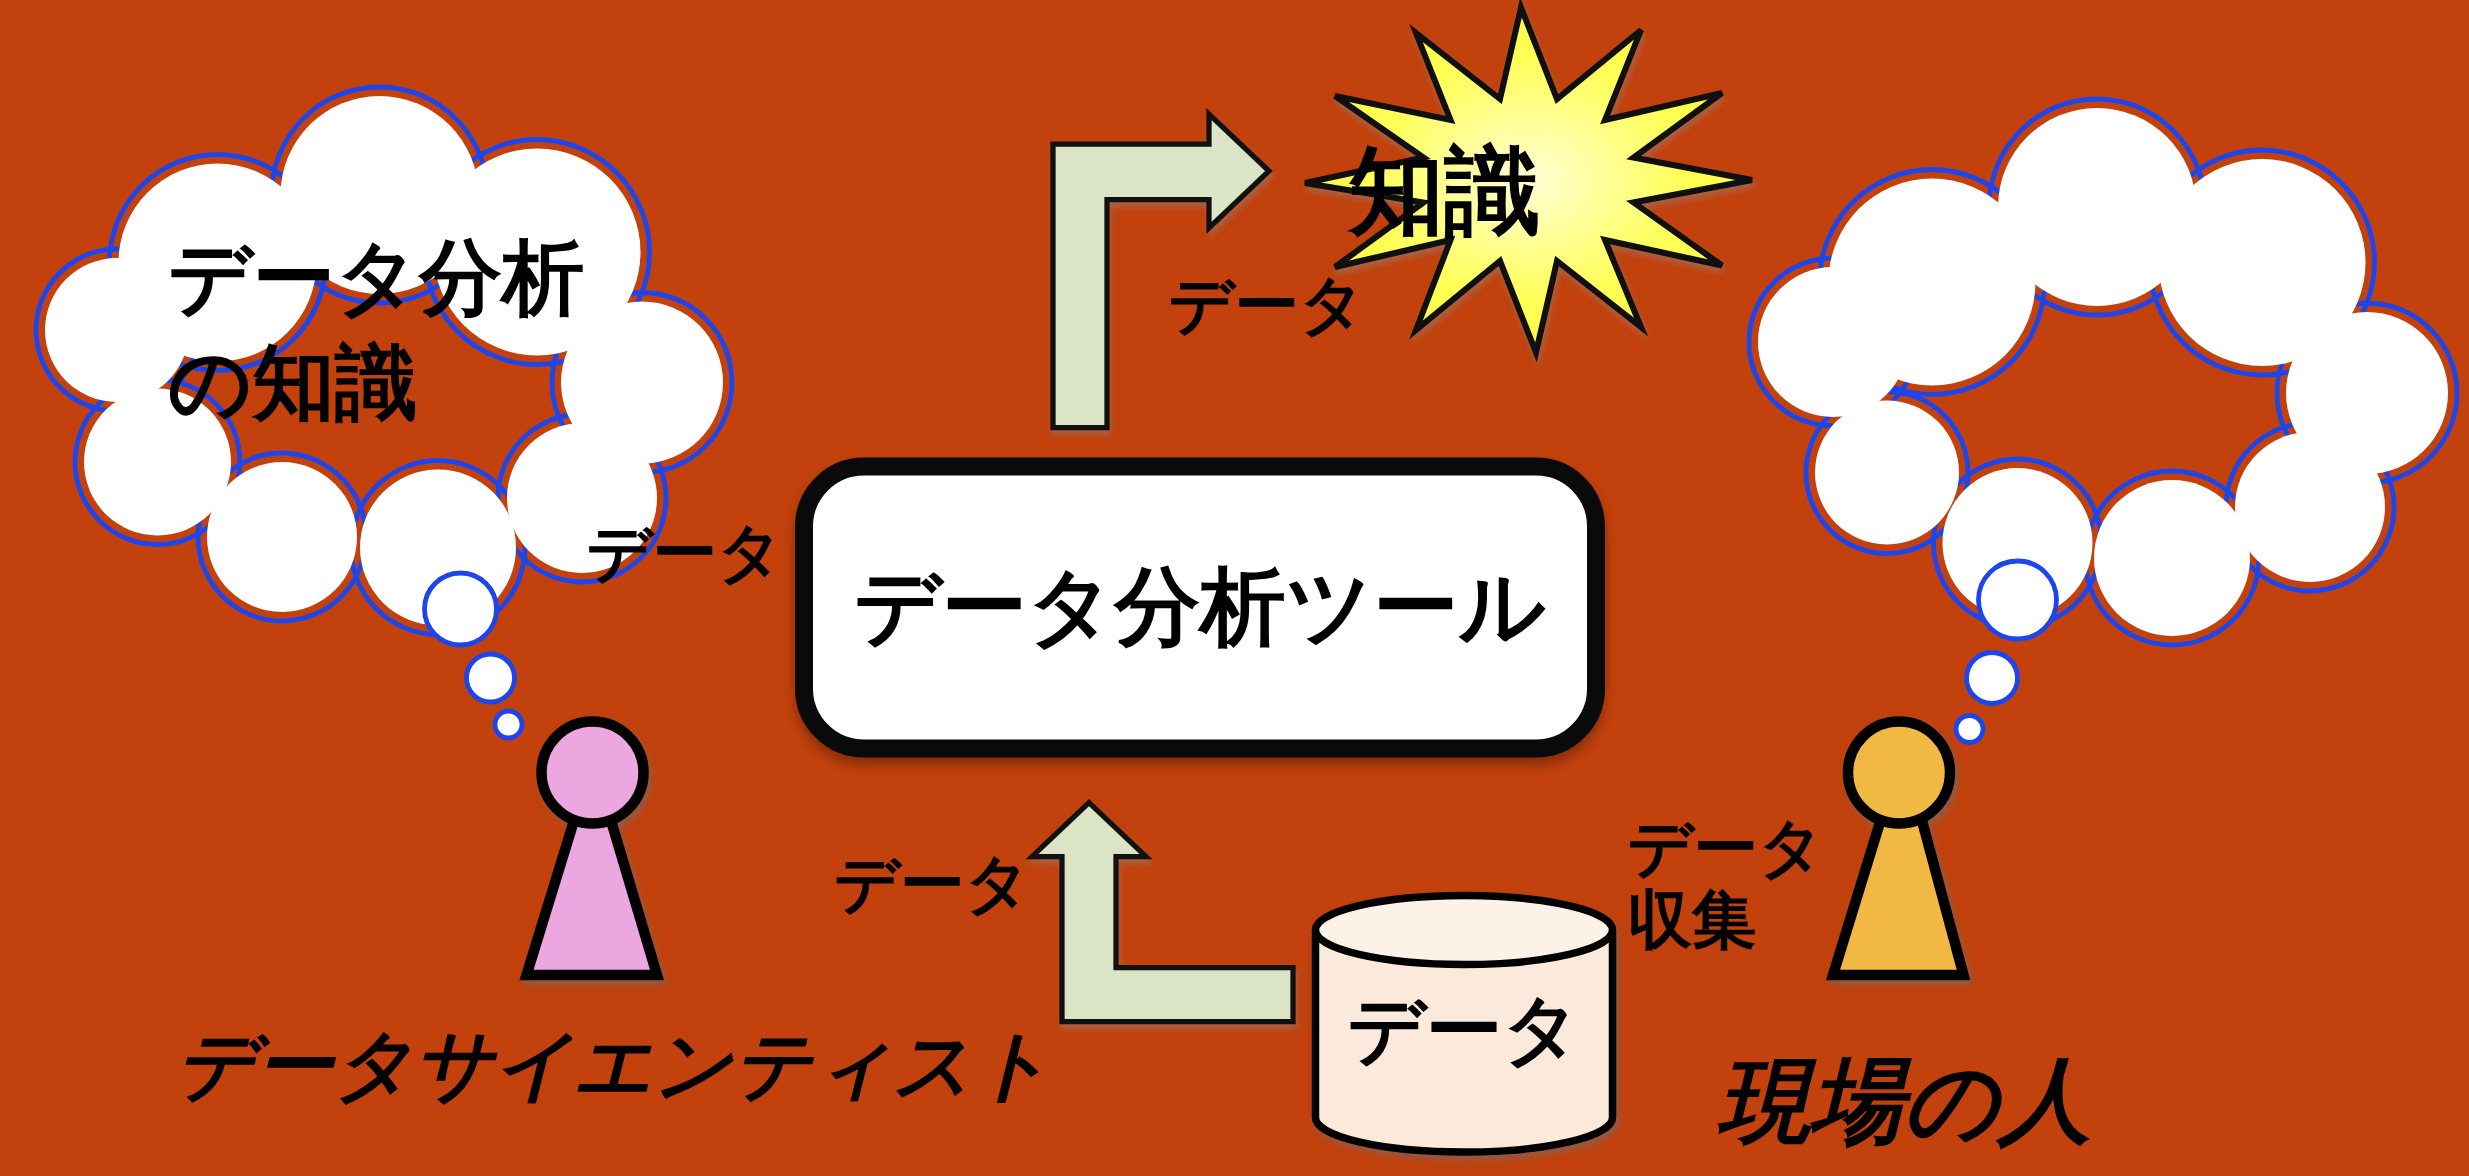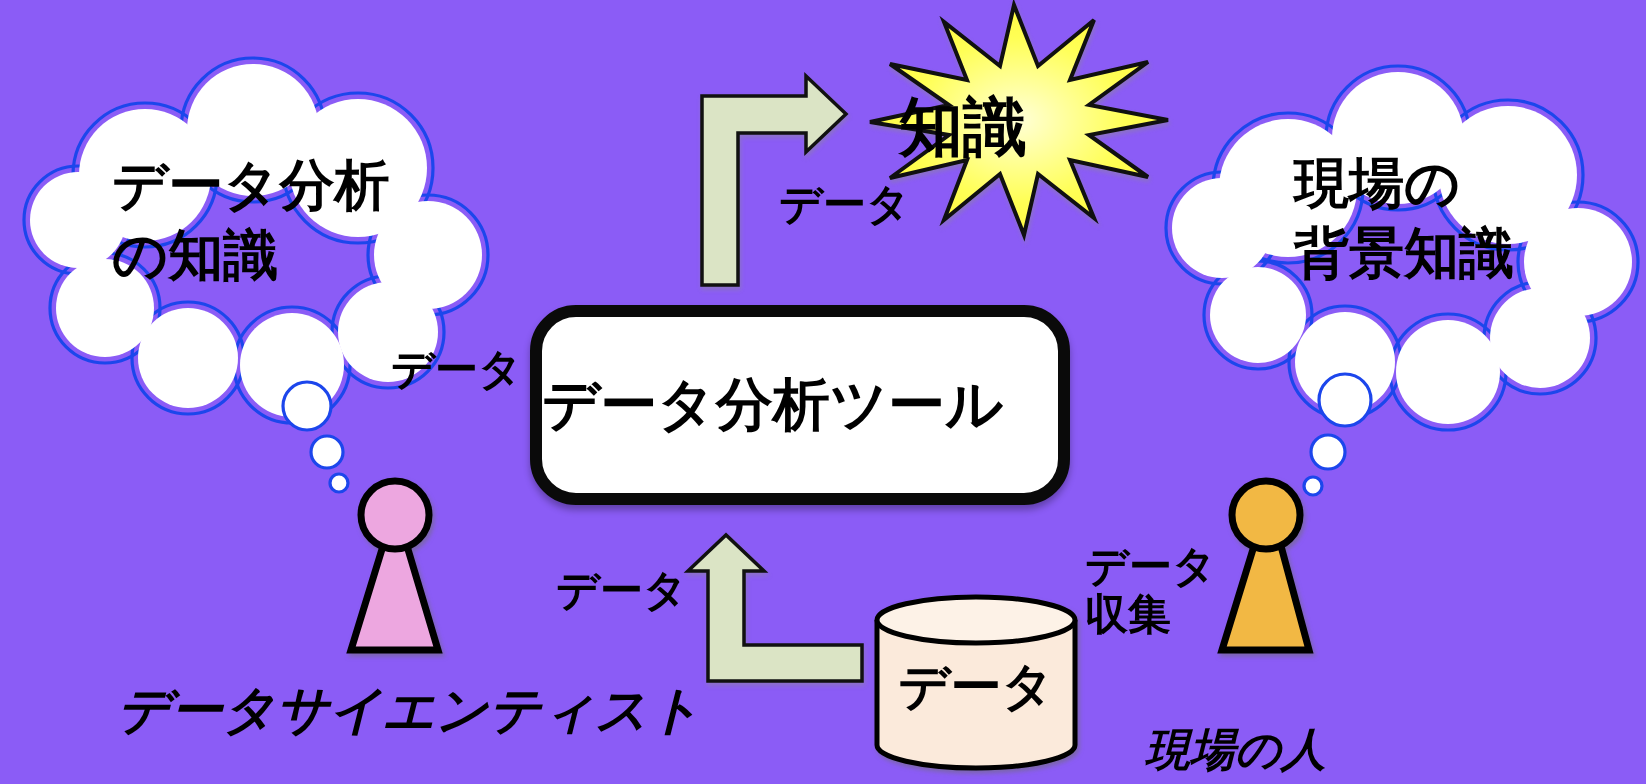--- a/index.html
+++ b/index.html
@@ -1,19 +1,19 @@
 <!DOCTYPE html>
 <html><head>
 <meta charset="utf-8">
 <style>
   html,body{margin:0;padding:0;background:#ffffff;}
   #stage{
     position:relative;
     width:1646px;height:784px;
-    background:#8b5cf6;
+    background:#c2410c;
     overflow:hidden;
     font-family:"DejaVu Sans",sans-serif;
   }
   #diagram-svg{position:absolute;left:0;top:0;}
   .lbl{
     position:absolute;
     color:#000;
     font-weight:bold;
     white-space:nowrap;
   }
@@ -22,21 +22,21 @@
   .small-lbl{font-size:43px;line-height:53px;}
   .name-lbl{font-size:52px;font-style:italic;}
   .tool-box{
     position:absolute;
     left:530px;top:305px;width:540px;height:200px;
     box-sizing:border-box;
     border:12px solid #0a0a0a;
     border-radius:46px;
     background:#ffffff;
     box-shadow:0 5px 7px rgba(0,0,0,0.30);
-    display:flex;align-items:center;justify-content:flex-start;
+    display:flex;align-items:center;justify-content:center;
     font-size:57px;font-weight:bold;color:#000;
   }
   .burst-lbl{
     position:absolute;left:899px;top:84px;width:240px;
     text-align:left;font-size:64px;font-weight:bold;color:#000;
   }
   .cyl-lbl{
     position:absolute;left:877px;top:653px;width:198px;
     text-align:center;font-size:51px;font-weight:bold;color:#000;
   }
@@ -139,24 +139,20 @@
       <path d="M1254,546 L1222,650 L1309,650 L1281,546 Z" fill="#f2b844" stroke="#000000" stroke-width="7" stroke-linejoin="miter"></path>
       <circle cx="1266" cy="515" r="34" fill="#f2b844" stroke="#000000" stroke-width="7"></circle>
     </g>
   </svg>
 
   <div class="lbl cloud-lbl" style="left:112px;top:150px;">
     <span>データ分析</span>
     <span>の知識</span>
   </div>
 
-  <div class="lbl cloud-lbl" style="left:1294px;top:148px;">
-    <span>現場の</span>
-    <span>背景知識</span>
-  </div>
 
   <div class="tool-box">
     <span>データ分析ツール</span>
   </div>
 
   <div class="burst-lbl">知識</div>
 
   <div class="lbl small-lbl" style="left:779px;top:178px;">
     <span>データ</span>
   </div>
@@ -169,17 +165,17 @@
     <span>データ</span>
   </div>
 
   <div class="lbl small-lbl" style="left:1085px;top:542px;line-height:48px;">
     <span>データ</span>
     <span>収集</span>
   </div>
 
   <div class="lbl name-lbl" style="left:117px;top:676px;">データサイエンティスト</div>
 
-  <div class="lbl name-lbl" style="left:1145px;top:692px;font-size:45px;margin-top:28px;">現場の人</div>
+  <div class="lbl name-lbl" style="left:1145px;top:692px;font-size:62px;">現場の人</div>
 
   <div class="cyl-lbl">データ</div>
 
 </div>
 
 </body></html>

